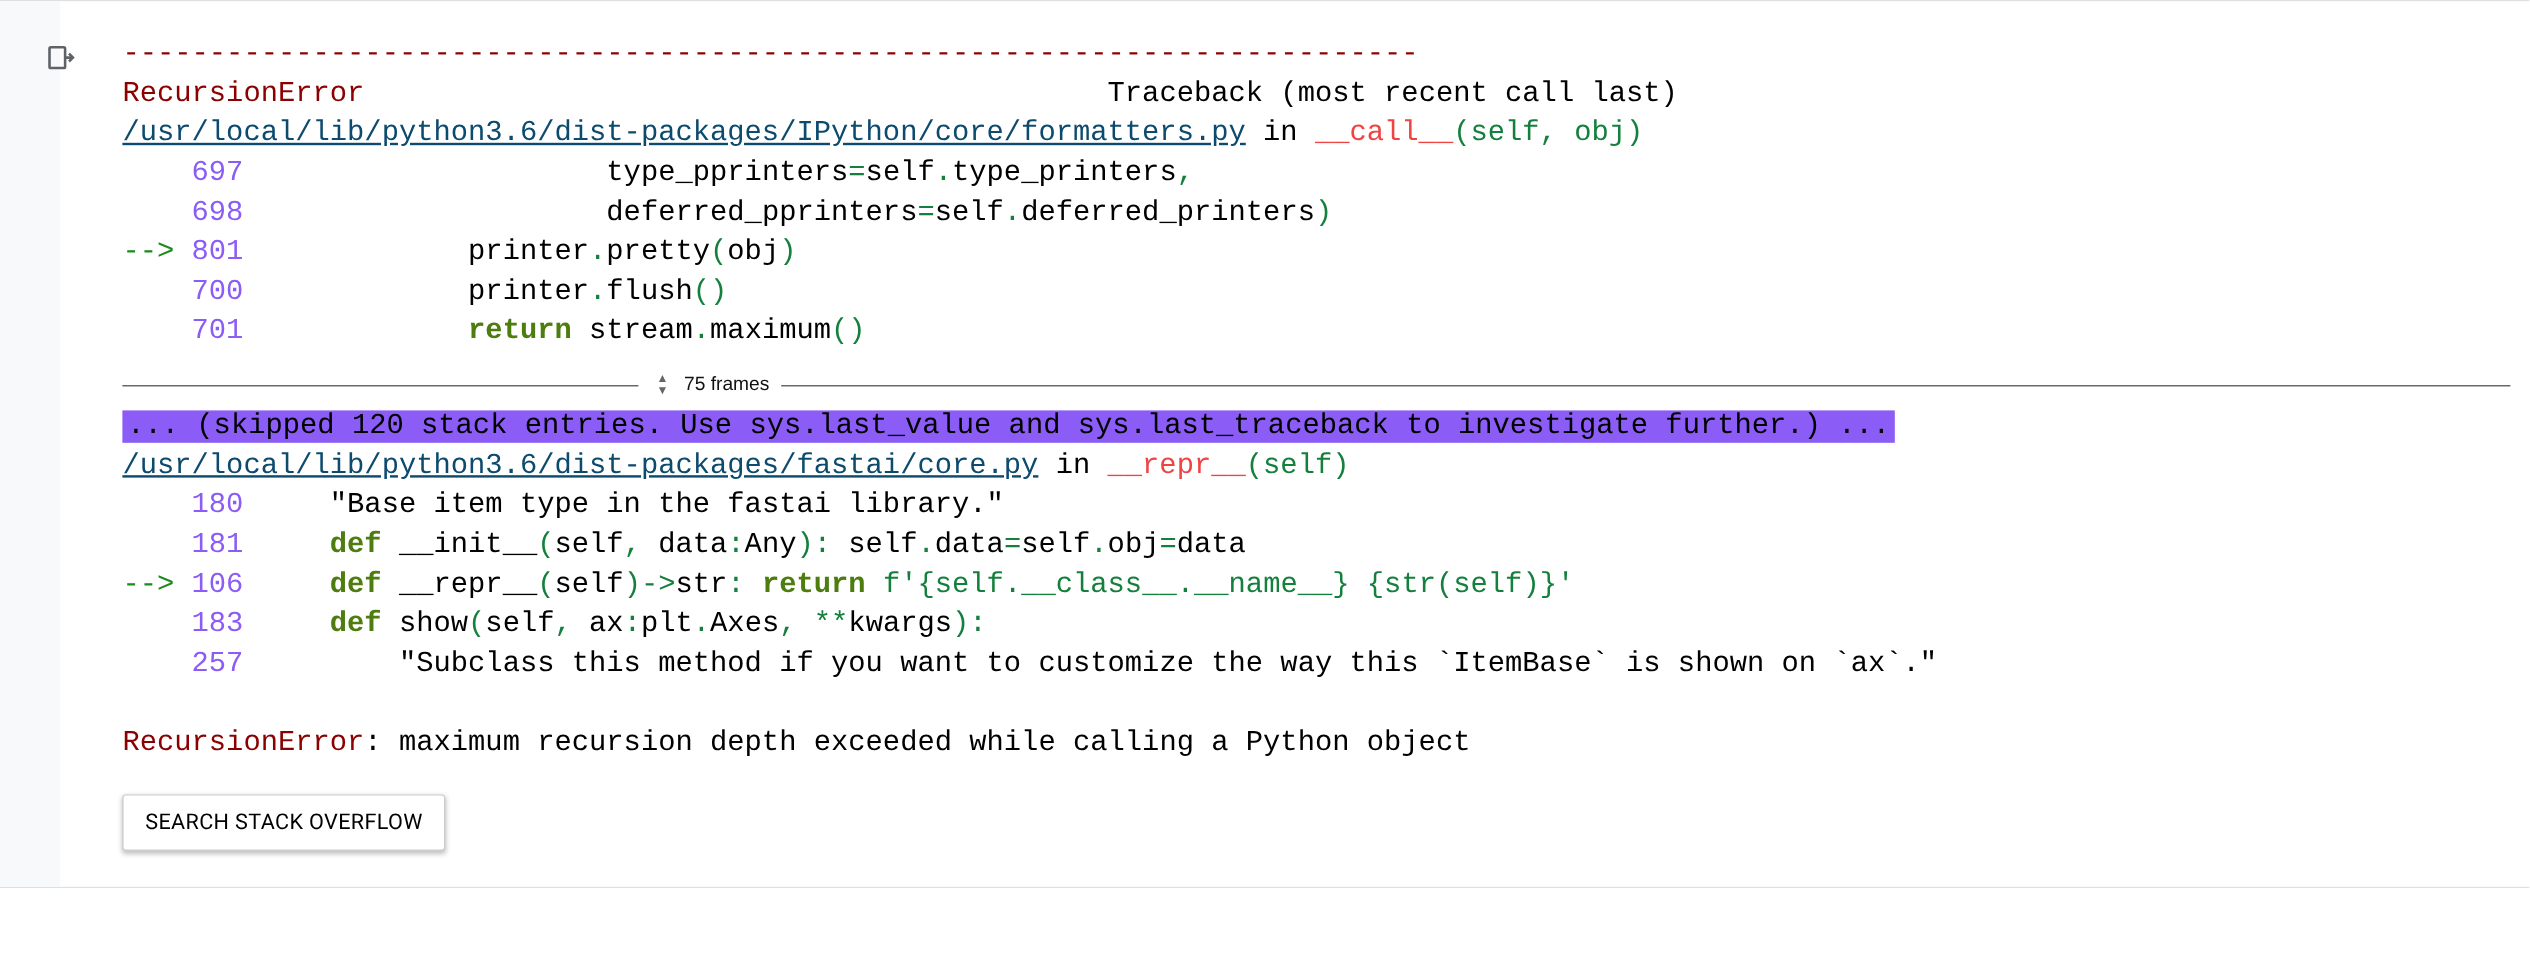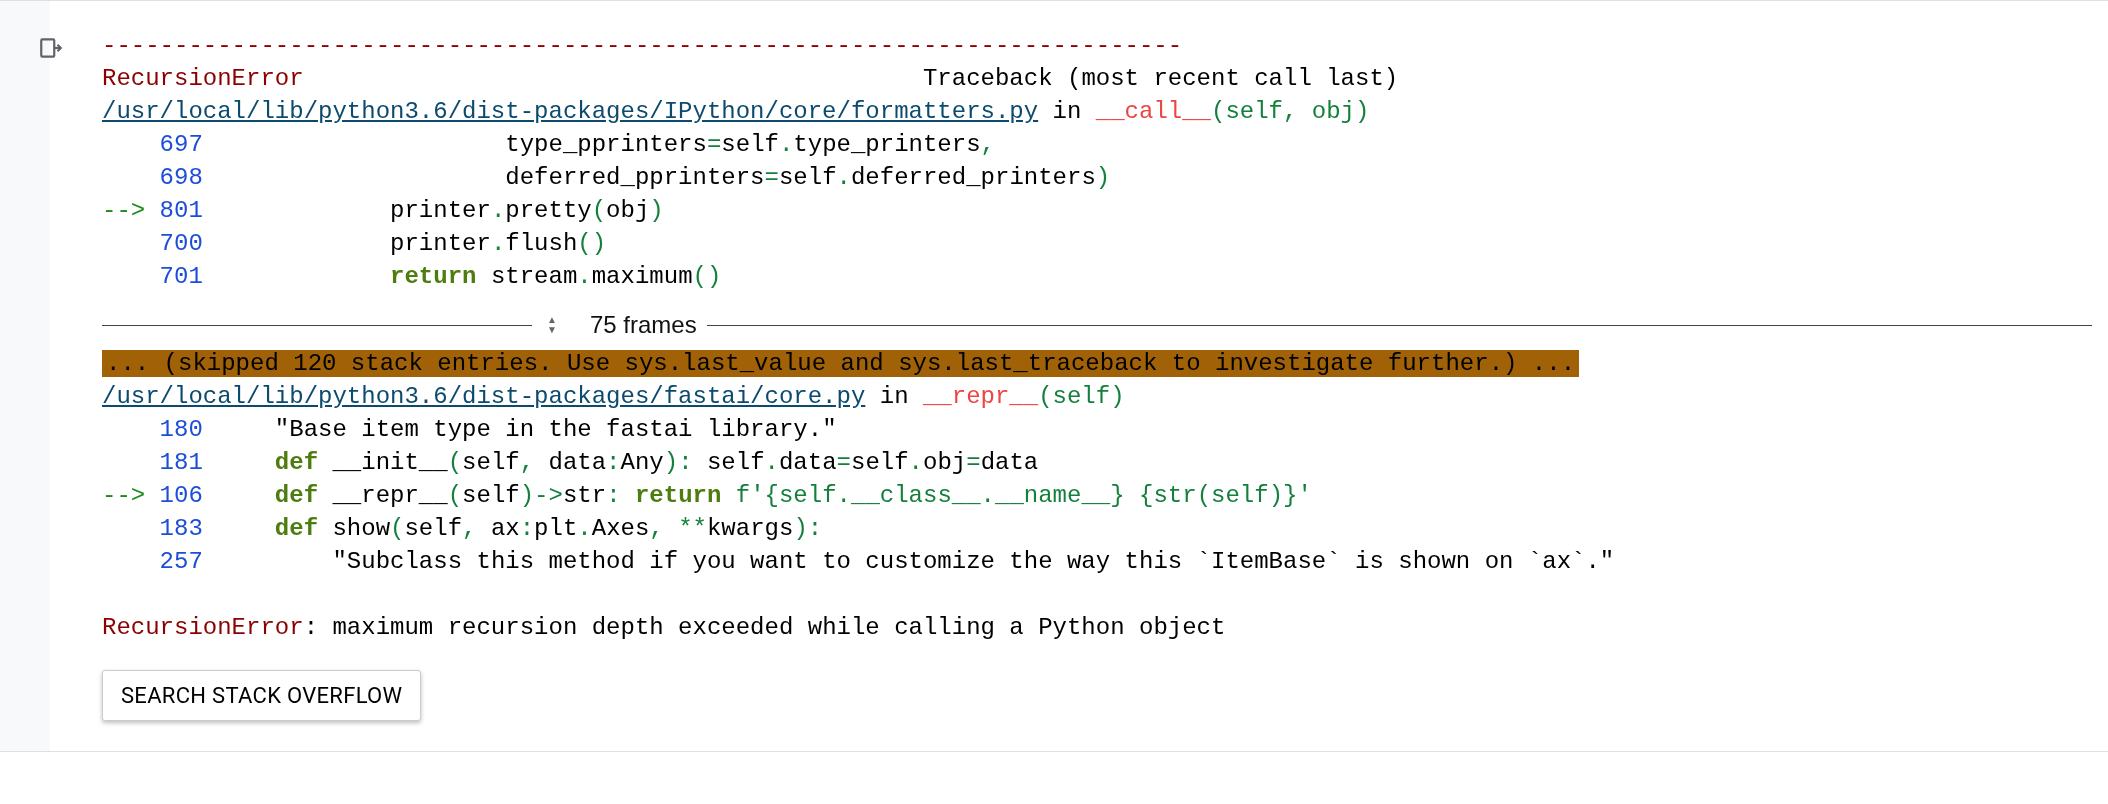--- a/index.html
+++ b/index.html
@@ -40,61 +40,60 @@
     font-family: "Courier New", Courier, monospace;
     font-size: 24px;
     line-height: 33px;
     white-space: pre;
     padding: 28px 0 0 52px;
     color: #000;
   }
   .err-name { color: #8b0000; }
   .link { color: #0c4a6e; text-decoration: underline; cursor: pointer; }
   .call { color: #ef4444; }
-  .lineno { color: #1d4ed8; }
+  .lineno { color: #8b5cf6; }
   .arrow { color: #1c8b1c; }
   .kw { color: #4d7c0f; font-weight: bold; }
   .paren { color: #15803d; }
-  .highlight { background: #a16207; padding: 0 4px; }
+  .highlight { background: #8b5cf6; padding: 0 4px; }
   .frames-row {
     display: flex;
     align-items: center;
     margin: 18px 0 8px 52px;
   }
   .frames-line {
     flex: 0 0 auto;
     height: 1px;
     background: #444;
   }
   .frames-text {
     font-family: -apple-system, Arial, sans-serif;
-    font-size: 24px;
+    font-size: 16px;
     color: #111;
     padding: 0 10px;
     display: flex;
     align-items: center;
-    gap: 20px;
   }
   .frames-icon {
     display: inline-block;
     width: 20px;
     margin-right: 8px;
     line-height: 10px;
     color: #666;
     font-size: 12px;
     text-align: center;
   }
   .frames-icon .up::before { content: "▲"; display:block; font-size:10px;}
   .frames-icon .dn::before { content: "▼"; display:block; font-size:10px;}
   .so-button {
     display: inline-block;
     margin: 26px 0 0 52px;
     padding: 12px 18px;
     font-family: Roboto, Arial, sans-serif;
-    font-size: 22px;
+    font-size: 18px;
     letter-spacing: 0.3px;
     background: #fff;
     color: #000;
     border: 1px solid #ccc;
     border-radius: 3px;
     box-shadow: 0 2px 4px rgba(0,0,0,0.25);
     cursor: pointer;
     user-select: none;
   }
 </style>

